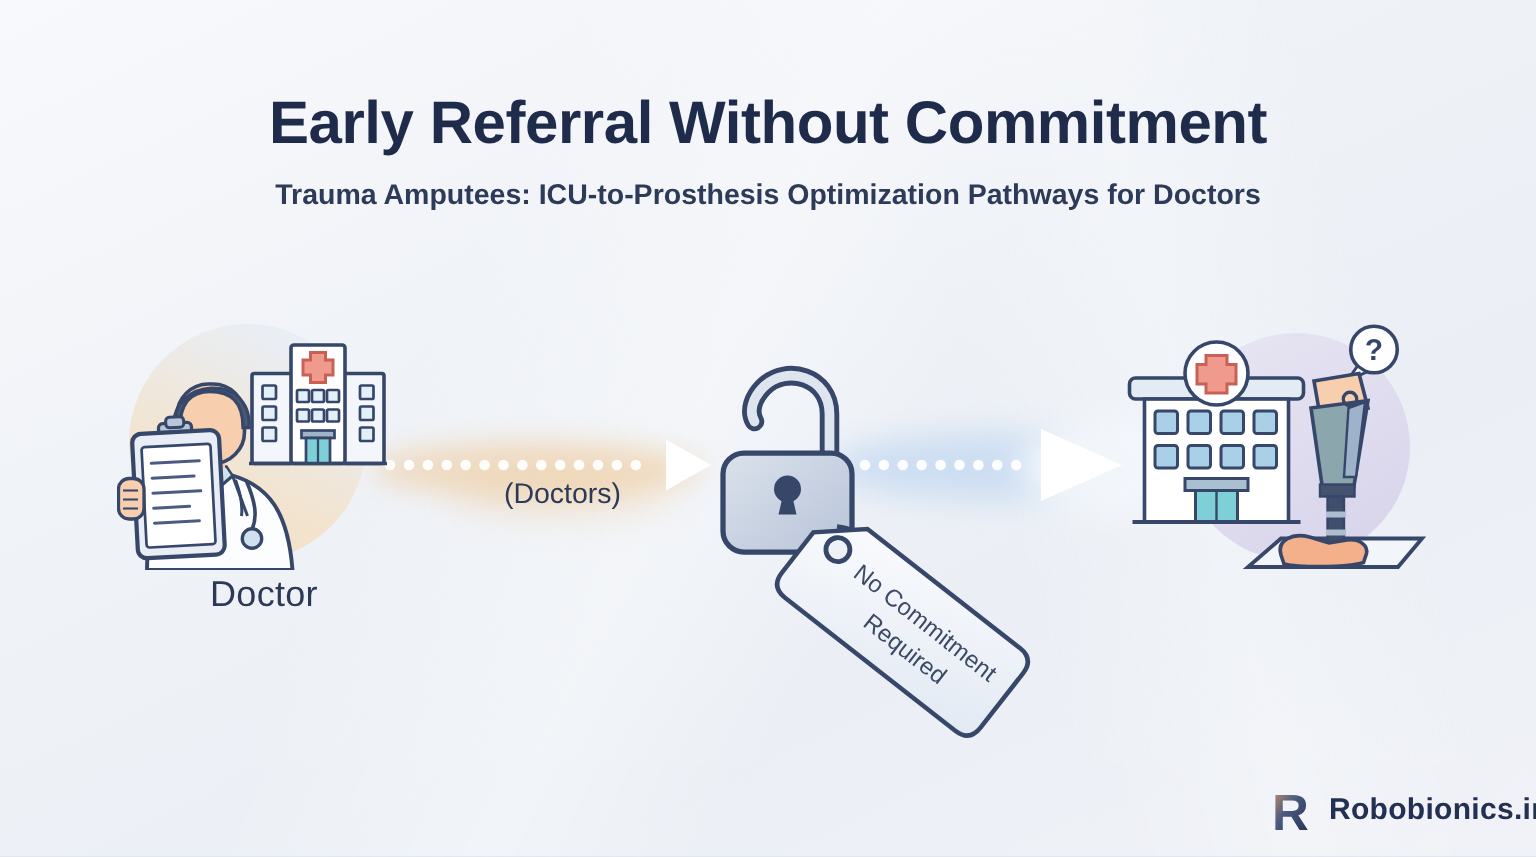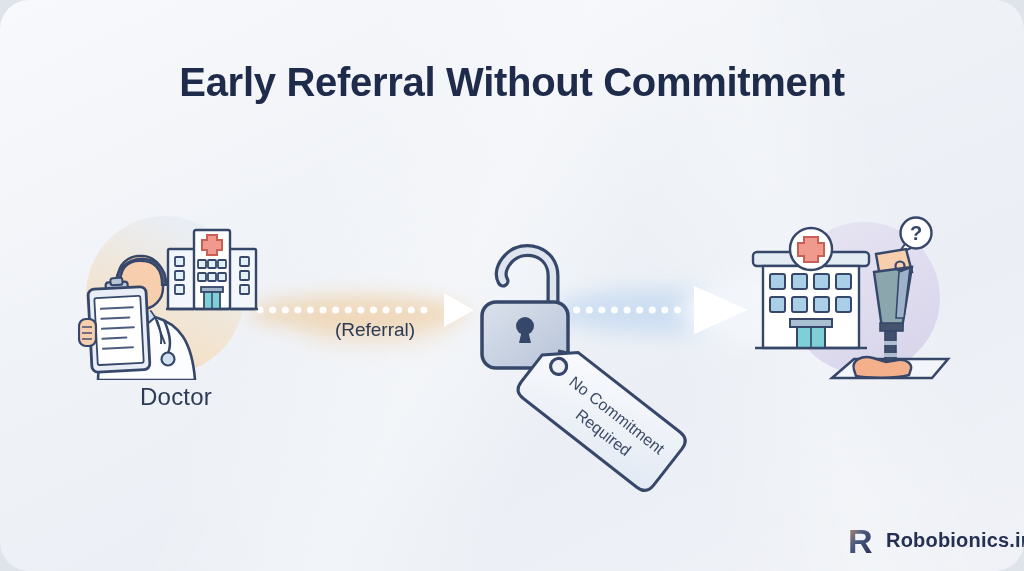--- a/index.html
+++ b/index.html
@@ -1,21 +1,20 @@
 <!DOCTYPE html>
 <html style="--title-text: #1f2b4a; --body-text: #2d3b59; --label-text: #2c3a57; --outline-navy: #36476a; --cross-red: #ef9a8c; --cross-red-stroke: #c96055; --window-blue: #aad0e8; --door-teal: #7ecfd6; --lock-fill-light: #dbe2ec; --lock-fill-dark: #b7c3d8; --warm-glow: #eec48d; --cool-glow: #bdd5f0; --skin: #f8cfae; --foot-peach: #f4b08b; --socket-teal: #8ba6ad; --pylon-navy: #3e4e6b; --tie-slate: #5f6f9d; --brand-navy: #243052; --brand-orange: #d79a66;"><head>
 <meta charset="utf-8">
 <style>
   * { margin:0; padding:0; box-sizing:border-box; }
   html,body { background:#dfe3ea; }
   .canvas {
     position:relative; width:1024px; height:571px; overflow:hidden;
     font-family:"Liberation Sans", sans-serif;
     background:linear-gradient(155deg,#f8f9fc 0%,#eff2f7 38%,#ebeff5 68%,#f0f2f7 100%);
-    border-radius:29px;
   }
   .canvas::before {
     content:""; position:absolute; inset:0; pointer-events:none;
     background:linear-gradient(115deg, rgba(255,255,255,0) 30%, rgba(255,255,255,.55) 46%, rgba(255,255,255,0) 58%),
                linear-gradient(75deg, rgba(255,255,255,0) 62%, rgba(255,255,255,.4) 74%, rgba(255,255,255,0) 86%);
     opacity:.6;
   }
   
   .title {
     position:absolute; left:0; right:0; top:60px; text-align:center;
@@ -52,37 +51,38 @@
   .brand { position:absolute; left:846px; top:522px; display:flex; align-items:center; gap:6px; }
   .brand-text { font-size:20px; font-weight:700; color:var(--brand-navy); letter-spacing:.2px; }
   svg text { font-family:"Liberation Sans", sans-serif; }
 </style>
 </head>
 <body>
 
 <div class="canvas">
 
   <h1 class="title">Early Referral Without Commitment</h1>
+  <p class="subtitle">Trauma Amputees: ICU-to-Prosthesis Optimization Pathways for Doctors</p>
 
   <div class="glow glow-warm"></div>
   <div class="glow glow-warm2"></div>
   <div class="glow glow-cool"></div>
   <div class="glow glow-cool2"></div>
 
   <div class="circle-bg circle-doctor"></div>
   <div class="circle-bg circle-prosthetic"></div>
 
   <svg class="icon-abs" style="left:240px;top:278px" width="530" height="64" viewBox="0 0 530 64">
     <line x1="20" y1="32" x2="196" y2="32" stroke="#ffffff" stroke-width="7" stroke-linecap="round" stroke-dasharray="0.1 12.5" opacity="0.95"></line>
     <polygon points="204,15 204,49 234,32" fill="#ffffff"></polygon>
     <line x1="324" y1="32" x2="444" y2="32" stroke="#ffffff" stroke-width="7" stroke-linecap="round" stroke-dasharray="0.1 12.5" opacity="0.95"></line>
     <polygon points="454,8 454,56 508,32" fill="#ffffff"></polygon>
   </svg>
 
-  <div class="pathway-line2">(Referral)</div>
+  <div class="pathway-line2">(Doctors)</div>
 
   <svg class="icon-abs" style="left:164px;top:227px" width="96" height="88" viewBox="0 0 96 88">
     <g stroke="var(--outline-navy)" stroke-width="2.4" fill="#ffffff">
       <rect x="4" y="22" width="27" height="60" rx="1.5" fill="#f3f6fa"></rect>
       <rect x="65" y="22" width="27" height="60" rx="1.5" fill="#f3f6fa"></rect>
       <rect x="30" y="3" width="36" height="79" rx="2"></rect>
     </g>
     <path d="M43 8 h10 v5 h5 v10 h-5 v5 h-10 v-5 h-5 v-10 h5 Z" fill="var(--cross-red)" stroke="var(--cross-red-stroke)" stroke-width="2"></path>
     <g fill="#e3f0f8" stroke="var(--outline-navy)" stroke-width="1.8">
       <rect x="11" y="30" width="9" height="9" rx="1"></rect>

